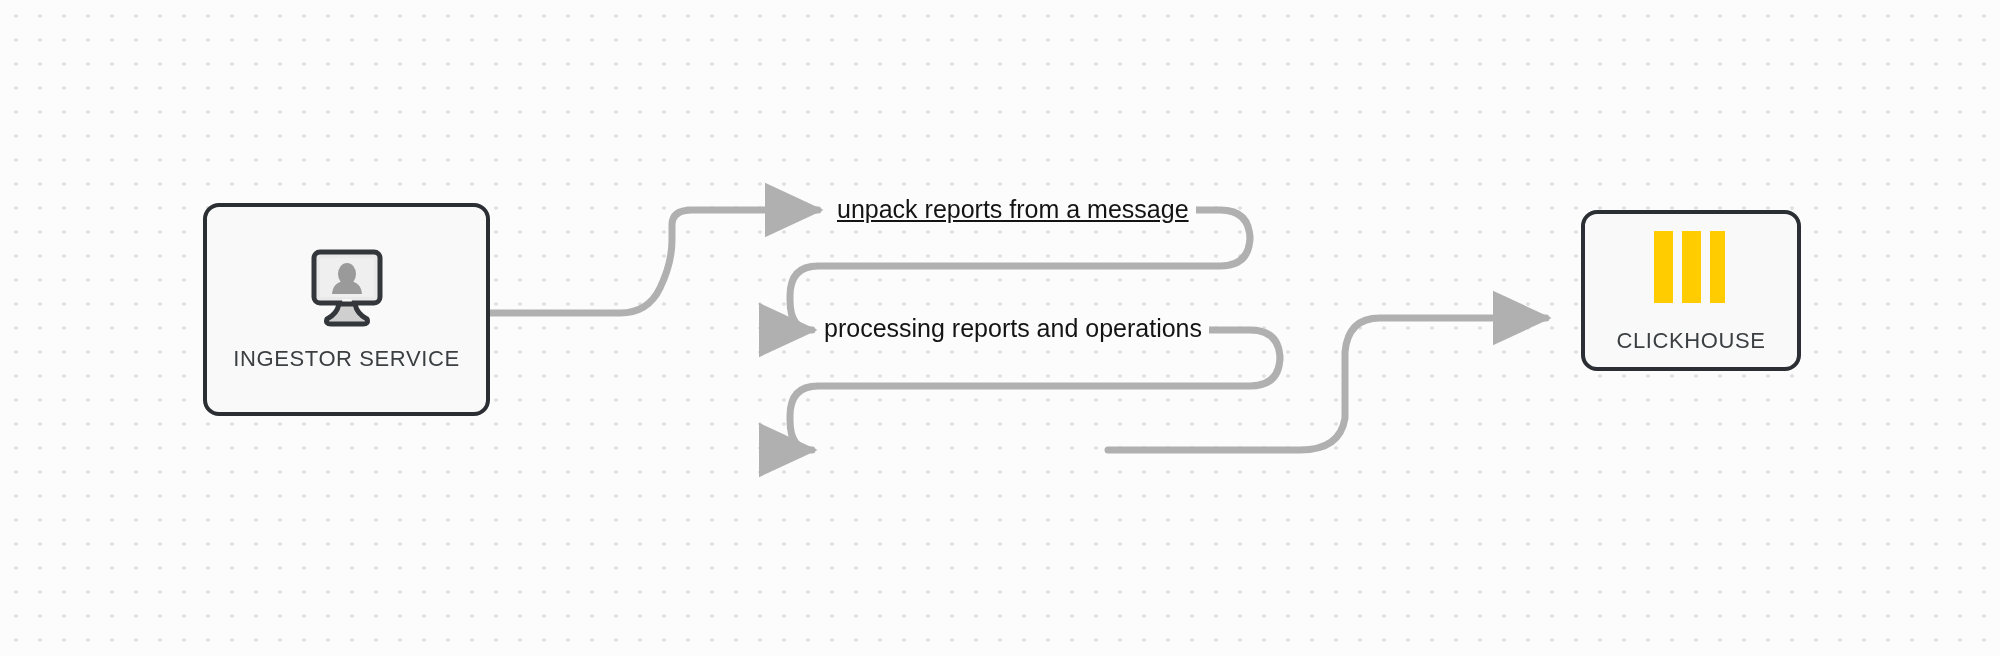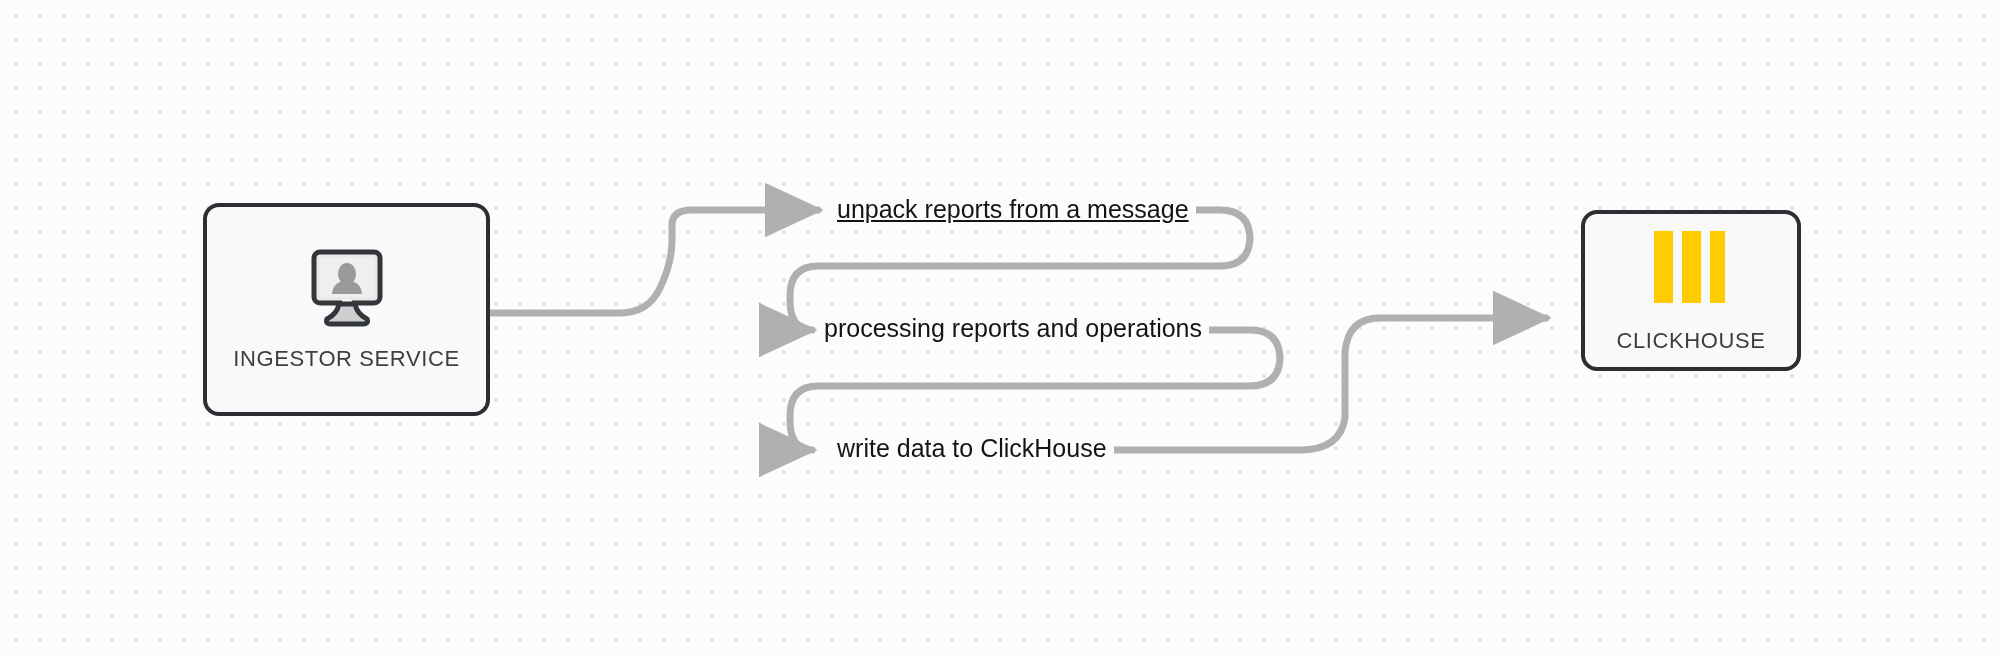--- a/index.html
+++ b/index.html
@@ -118,15 +118,14 @@
         <rect x="6" y="3" width="19" height="72" fill="#FFCC00"></rect>
         <rect x="34" y="3" width="19" height="72" fill="#FFCC00"></rect>
         <rect x="62" y="3" width="15" height="72" fill="#FFCC00"></rect>
       </svg>
     </span>
     <span class="node-label">CLICKHOUSE</span>
   </div>
 
   <div class="step-label" id="step-label-0">unpack reports from a message</div>
   <div class="step-label" id="step-label-1">processing reports and operations</div>
-  <div class="step-label" id="step-label-2">write data to ClickHouse</div>
 
 </div>
 
 </body></html>

